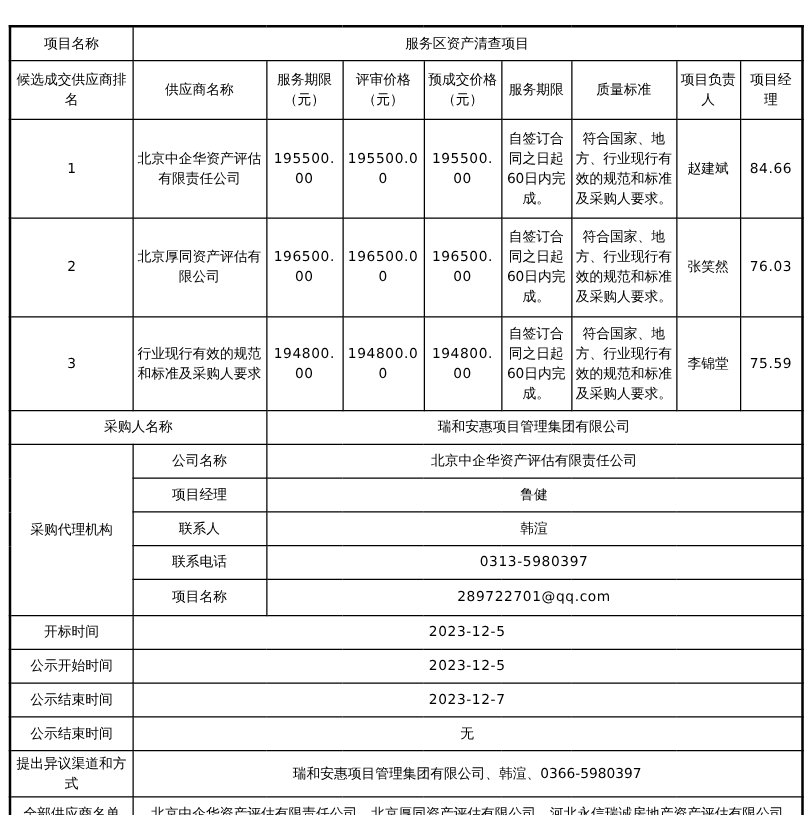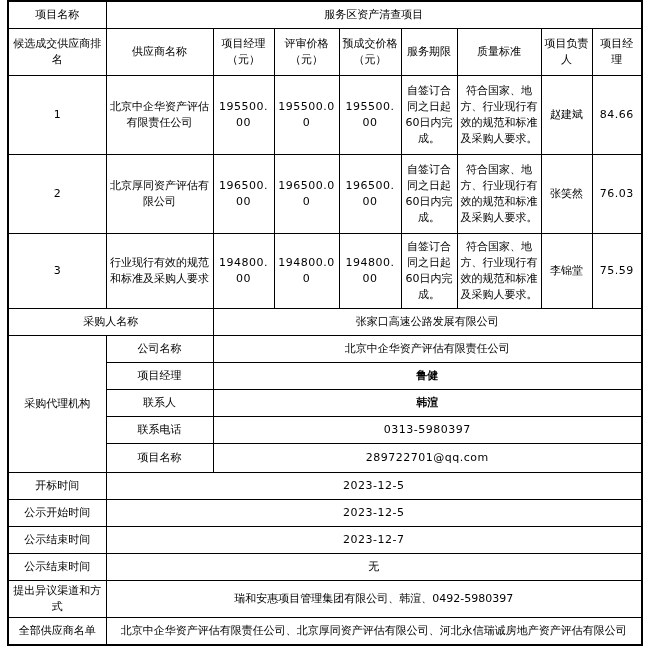--- a/index.html
+++ b/index.html
@@ -6,21 +6,21 @@
     margin: 0;
     padding: 0;
     background: #ffffff;
     font-family: "DejaVu Sans", "Liberation Sans", sans-serif;
   }
   .page {
     width: 648px;
     height: 652px;
     background: #ffffff;
     box-sizing: border-box;
-    padding: 0 7px;
+    padding: 20px 7px;
   }
   table.doc {
     border-collapse: collapse;
     table-layout: fixed;
     width: 634px;
     color: #000000;
     font-size: 11px;
     border: 2px solid #000000;
   }
   table.doc td {
@@ -31,21 +31,21 @@
     line-height: 1.45;
     word-break: break-all;
     overflow: hidden;
   }
   .h1row td { height: 22px; }
   .h2row td { height: 42px; }
   .datarow td { height: 74px; }
   .datarow3 td { height: 70px; }
   .smallrow td { height: 22px; }
   .mailrow td { height: 24px; }
-  .bold { font-weight: bold; }
+  .bold { font-weight: normal; }
   .num { letter-spacing: 0.5px; }
 </style>
 </head>
 <body>
 
 <div class="page">
   <table class="doc">
     <colgroup>
       <col style="width:98px">
         <col style="width:107px">
@@ -60,21 +60,21 @@
 
     <tbody>
         <tr class="h1row">
       <td>项目名称</td>
       <td colspan="8">服务区资产清查项目</td>
     </tr>
 
     <tr class="h2row">
       <td>候选成交供应商排名</td>
       <td>供应商名称</td>
-      <td>项目经理（元）</td>
+      <td>服务期限（元）</td>
       <td>评审价格（元）</td>
       <td>预成交价格（元）</td>
       <td>服务期限</td>
       <td>质量标准</td>
       <td>项目负责人</td>
       <td>项目经理</td>
     </tr>
 
     <tr class="datarow">
       <td>1</td>
@@ -107,21 +107,21 @@
       <td class="num">194800.00</td>
       <td class="num">194800.00</td>
       <td>自签订合同之日起60日内完成。</td>
       <td>符合国家、地方、行业现行有效的规范和标准及采购人要求。</td>
       <td>李锦堂</td>
       <td class="num">75.59</td>
     </tr>
 
     <tr class="smallrow">
       <td colspan="2">采购人名称</td>
-      <td colspan="7">张家口高速公路发展有限公司</td>
+      <td colspan="7">瑞和安惠项目管理集团有限公司</td>
     </tr>
 
     <tr class="smallrow">
       <td rowspan="5">采购代理机构</td>
       <td>公司名称</td>
       <td colspan="7">北京中企华资产评估有限责任公司</td>
     </tr>
     <tr class="smallrow">
       <td>项目经理</td>
       <td colspan="7" class="bold">鲁健</td>
@@ -150,21 +150,21 @@
     <tr class="smallrow">
       <td>公示结束时间</td>
       <td colspan="8" class="num">2023-12-7</td>
     </tr>
     <tr class="smallrow">
       <td>公示结束时间</td>
       <td colspan="8">无</td>
     </tr>
     <tr class="smallrow">
       <td>提出异议渠道和方式</td>
-      <td colspan="8">瑞和安惠项目管理集团有限公司、韩渲、0492-5980397</td>
+      <td colspan="8">瑞和安惠项目管理集团有限公司、韩渲、0366-5980397</td>
     </tr>
     <tr class="smallrow">
       <td>全部供应商名单</td>
       <td colspan="8">北京中企华资产评估有限责任公司、北京厚同资产评估有限公司、河北永信瑞诚房地产资产评估有限公司</td>
     </tr>
 
   </tbody>
     </table>
 </div>
 

